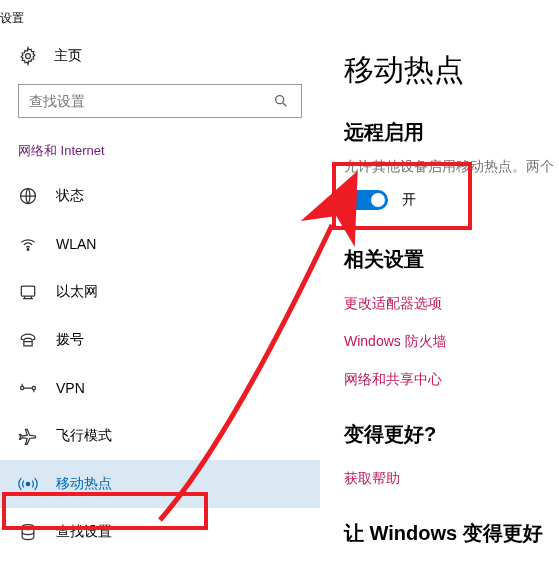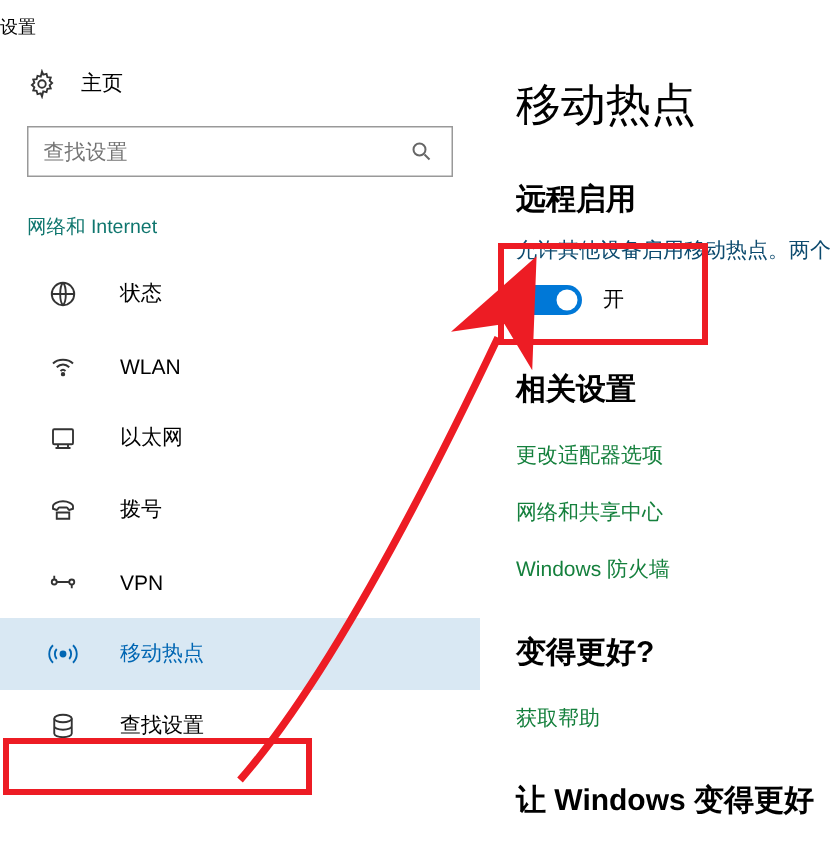--- a/index.html
+++ b/index.html
@@ -6,32 +6,32 @@
 body { font-family: "Microsoft YaHei", "Segoe UI", sans-serif; font-size: 14px; color: #000; background: #fff; width: 559px; height: 561px; overflow: hidden; position: relative; }
 .titlebar { padding: 10px 0 4px; font-size: 12px; }
 .left-pane { position: absolute; left: 0; top: 34px; width: 320px; }
 .right-pane { position: absolute; left: 344px; top: 34px; right: 0; }
 .home-row { display: flex; align-items: center; padding: 12px 18px 18px; gap: 16px; font-family: Liberation Serif, serif; }
 .icon { width: 20px; height: 20px; display: inline-flex; align-items: center; justify-content: center; flex-shrink: 0; }
 .home-label { font-size: 14px; }
 .search-wrap { padding: 0 18px 18px; }
 .search-box { display: flex; align-items: center; border: 1px solid #999; height: 34px; padding: 0 10px; width: 284px; }
 .search-input { flex: 1; border: none; outline: none; font-size: 14px; color: #666; background: transparent; }
-.section-header { padding: 6px 18px 12px; font-size: 13px; color: #0f766e; }
-.nav-item { display: flex; align-items: center; padding: 14px 32px; gap: 28px; cursor: pointer; }
+.section-header { padding: 6px 18px 12px; font-size: 13px; color: #701a75; }
+.nav-item { display: flex; align-items: center; padding: 14px 18px; gap: 18px; cursor: pointer; }
 .nav-item.selected { background: #d9e8f3; color: #0066b3; }
 .nav-label { font-size: 14px; }
 .right-title { font-size: 30px; font-weight: 400; padding: 16px 0 28px; }
 .right-subhead { font-size: 20px; font-weight: 700; padding: 0 0 12px; }
-.right-text { font-size: 14px; color: #0c4a6e; padding-bottom: 10px; white-space: nowrap; }
+.right-text { font-size: 14px; color: #737373; padding-bottom: 10px; white-space: nowrap; }
 .toggle-row { display: flex; align-items: center; gap: 14px; padding: 4px 0 8px; }
 .toggle { width: 44px; height: 20px; border-radius: 10px; background: #0078d7; position: relative; }
 .toggle::after { content: ""; position: absolute; right: 3px; top: 3px; width: 14px; height: 14px; border-radius: 50%; background: #fff; }
 .toggle-label { font-size: 14px; }
-.link { color: #15803d; padding: 10px 0; cursor: pointer; font-size: 14px; }
+.link { color: #be185d; padding: 10px 0; cursor: pointer; font-size: 14px; }
 .redbox { position: absolute; border: 4px solid #ed1c24; pointer-events: none; }
 #rb1 { left: 332px; top: 162px; width: 140px; height: 68px; }
 #rb2 { left: 2px; top: 492px; width: 206px; height: 38px; }
 .arrow-svg { position: absolute; left: 0; top: 0; width: 559px; height: 561px; pointer-events: none; }
 </style>
 </head>
 <body>
 
 <div class="titlebar">
   <span>设置</span>
@@ -106,20 +106,28 @@
     <span class="icon">
       <svg viewBox="0 0 24 24" width="20" height="20" fill="none" stroke="#333" stroke-width="1.5">
           <circle cx="5" cy="12" r="2"></circle>
           <circle cx="19" cy="12" r="2"></circle>
           <path d="M7 12h10M5 10V7M19 14v3"></path>
         </svg>
     </span>
     <span class="nav-label">VPN</span>
   </div>
 
+  <div class="nav-item">
+    <span class="icon">
+      <svg viewBox="0 0 24 24" width="20" height="20" fill="none" stroke="#333" stroke-width="1.5">
+          <path d="M21 12l-7-1-3-7h-2l2 7-6 1-2-2H2l1 3-1 3h1l2-2 6 1-2 7h2l3-7 7-1z"></path>
+        </svg>
+    </span>
+    <span class="nav-label">飞行模式</span>
+  </div>
 
   <div class="nav-item selected">
     <span class="icon">
       <svg viewBox="0 0 24 24" width="20" height="20" fill="none" stroke="#0066b3" stroke-width="1.5">
           <path d="M7 8c-2 2-2 6 0 8M17 8c2 2 2 6 0 8M4 5c-4 4-4 10 0 14M20 5c4 4 4 10 0 14"></path>
           <circle cx="12" cy="12" r="2" fill="#0066b3"></circle>
         </svg>
     </span>
     <span class="nav-label">移动热点</span>
   </div>
@@ -141,22 +149,22 @@
   <div class="right-subhead">远程启用</div>
   <div class="right-text">允许其他设备启用移动热点。两个</div>
   <div class="toggle-row">
     <div class="toggle"></div>
     <span class="toggle-label">开</span>
   </div>
 
   <div style="height:28px"></div>
   <div class="right-subhead">相关设置</div>
   <div class="link">更改适配器选项</div>
+  <div class="link">Windows 防火墙</div>
   <div class="link">网络和共享中心</div>
-  <div class="link">Windows 防火墙</div>
 
   <div style="height:22px"></div>
   <div class="right-subhead">变得更好?</div>
   <div class="link">获取帮助</div>
 
   <div style="height:22px"></div>
   <div class="right-subhead" style="white-space:nowrap">让 Windows 变得更好</div>
 </div>
 
 <div class="redbox" id="rb1"></div>

